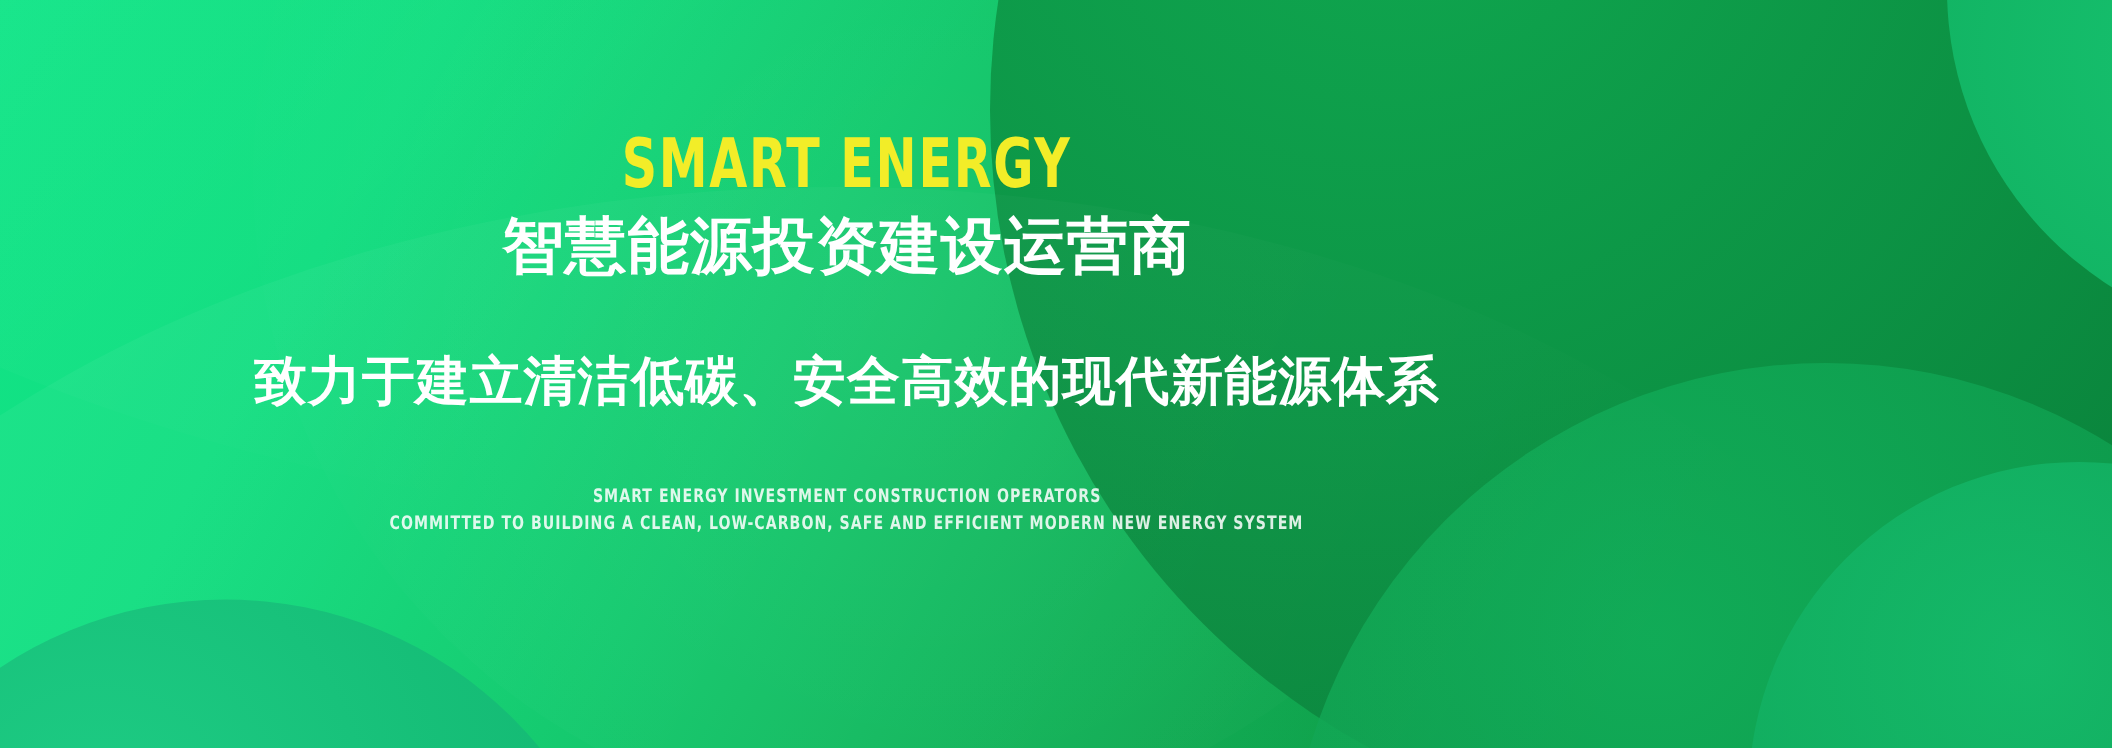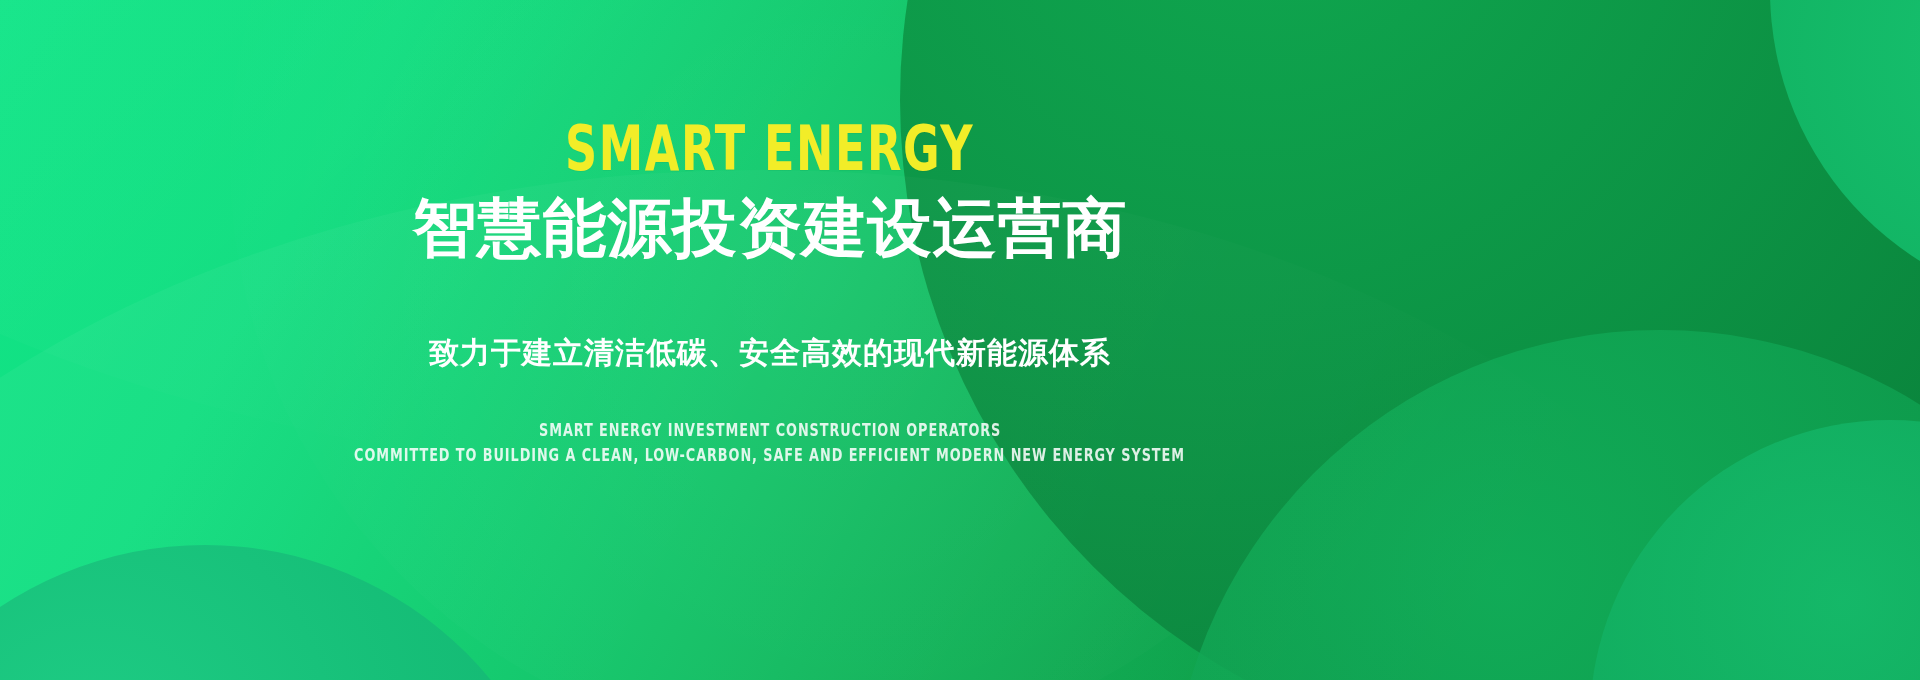--- a/index.html
+++ b/index.html
@@ -97,31 +97,31 @@
     letter-spacing:2px;
     color:#F2ED28;
     transform:scaleX(.80);
     transform-origin:center center;
     white-space:nowrap;
     text-shadow:0 1px 0 rgba(0,0,0,0.04);
   }
 
   #headline{
     margin-top:14px;
-    font-size:64px;
+    font-size:56px;
     line-height:1.08;
     font-weight:700;
     color:#FFFFFF;
     letter-spacing:1px;
     white-space:nowrap;
   }
 
   #subhead{
     margin-top:30px;
-    font-size:30px;
+    font-size:48px;
     line-height:1.1;
     font-weight:700;
     color:#FFFFFF;
     letter-spacing:1px;
     white-space:nowrap;
   }
 
   .en-line{
     font-family:"DejaVu Sans Condensed","Liberation Sans Narrow","Liberation Sans",sans-serif;
     font-size:17px;

